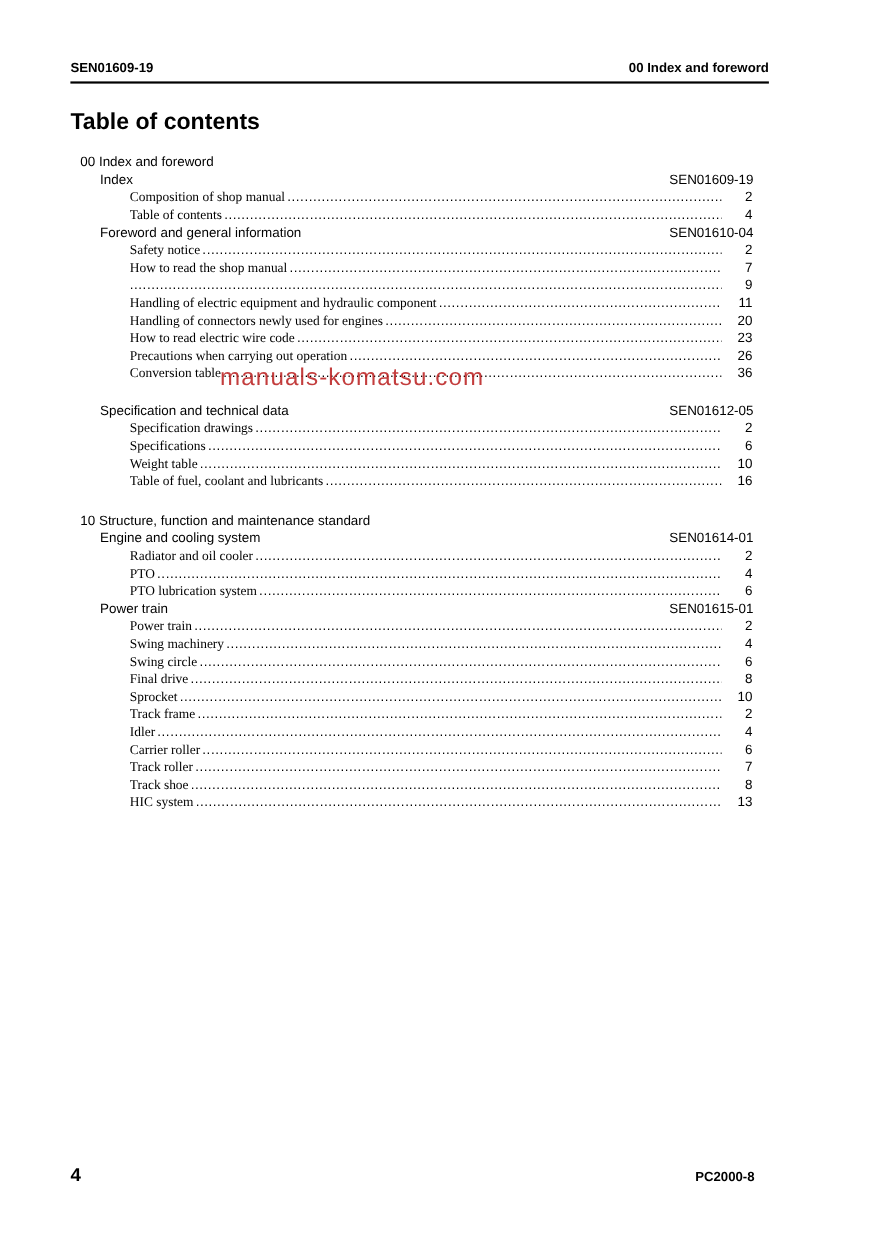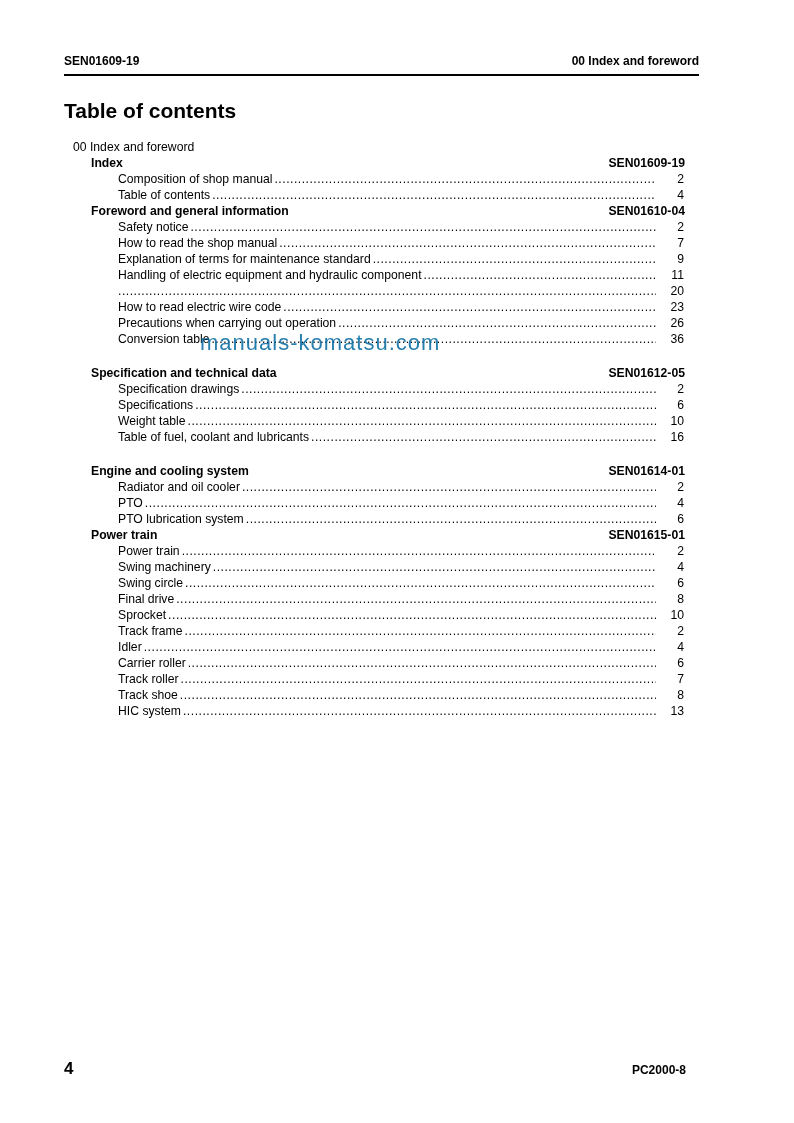--- a/index.html
+++ b/index.html
@@ -5,28 +5,28 @@
   html, body { margin: 0; padding: 0; background: #fff; }
   body { width: 794px; height: 1123px; position: relative; font-family: "Liberation Sans", sans-serif; color: #000; overflow: hidden; }
   .header { position: absolute; left: 64px; right: 95px; top: 54px; height: 16px; font-size: 12px; font-weight: bold; }
   .header .left { position: absolute; left: 0; top: 0; }
   .header .right { position: absolute; right: 0; top: 0; }
   .rule { position: absolute; left: 64px; width: 635px; top: 74px; height: 2px; background: #000; }
   .title { position: absolute; left: 64px; top: 99px; font-size: 21px; font-weight: bold; }
   .toc { position: absolute; left: 73px; top: 137px; width: 611px; font-size: 12.2px; }
   .chapter { height: 16px; line-height: 16px; margin-top: 2px; white-space: nowrap; }
   .chapter-gap { height: 18px; }
-  .section { height: 16px; line-height: 16px; padding-left: 18px; position: relative; white-space: nowrap; font-weight: bold; }
+  .section { height: 16px; line-height: 16px; padding-left: 18px; position: relative; white-space: nowrap; }
   .section .code { position: absolute; right: -1px; top: 0; }
   .item { height: 16px; line-height: 16px; padding-left: 45px; position: relative; display: flex; white-space: nowrap; }
-  .item .label { flex: 0 0 auto; background: #fff; padding-right: 2px; }
+  .item .label { flex: 0 0 auto; background: #fff; padding-right: 2px; font-family: Liberation Serif, serif; }
   .item .dots { flex: 1 1 auto; overflow: hidden; margin-right: 12px; letter-spacing: 0.5px; }
   .item .dots::before { content: "................................................................................................................................................................................................................."; }
   .item .page { flex: 0 0 auto; width: 16px; text-align: right; }
-  .watermark { position: absolute; left: 200px; top: 330px; font-size: 22px; color: #0369a1; opacity: 0.85; letter-spacing: 1px; pointer-events: none; }
+  .watermark { position: absolute; left: 200px; top: 330px; font-size: 22px; color: #b91c1c; opacity: 0.85; letter-spacing: 1px; pointer-events: none; }
   .footer-left { position: absolute; left: 64px; top: 1059px; font-size: 17px; font-weight: bold; }
   .footer-right { position: absolute; right: 108px; top: 1063px; font-size: 12px; font-weight: bold; }
 </style>
 </head>
 <body>
 
 <div class="header">
   <span class="left">SEN01609-19</span>
   <span class="right">00 Index and foreword</span>
 </div>
@@ -51,30 +51,30 @@
       <span class="label">Safety notice</span>
       <span class="dots"></span>
       <span class="page">2</span>
     </div>
     <div class="item">
       <span class="label">How to read the shop manual</span>
       <span class="dots"></span>
       <span class="page">7</span>
     </div>
     <div class="item">
-      <span class="label">Explanation of terms for maintenance standard</span>
       <span class="dots"></span>
       <span class="page">9</span>
     </div>
     <div class="item">
       <span class="label">Handling of electric equipment and hydraulic component</span>
       <span class="dots"></span>
       <span class="page">11</span>
     </div>
     <div class="item">
+      <span class="label">Handling of connectors newly used for engines</span>
       <span class="dots"></span>
       <span class="page">20</span>
     </div>
     <div class="item">
       <span class="label">How to read electric wire code</span>
       <span class="dots"></span>
       <span class="page">23</span>
     </div>
     <div class="item">
       <span class="label">Precautions when carrying out operation</span>
@@ -102,20 +102,21 @@
       <span class="label">Weight table</span>
       <span class="dots"></span>
       <span class="page">10</span>
     </div>
     <div class="item">
       <span class="label">Table of fuel, coolant and lubricants</span>
       <span class="dots"></span>
       <span class="page">16</span>
     </div>
     <div class="chapter-gap"></div>
+    <div class="chapter">10 Structure, function and maintenance standard</div>
     <div class="section"><span>Engine and cooling system</span><span class="code">SEN01614-01</span></div>
     <div class="item">
       <span class="label">Radiator and oil cooler</span>
       <span class="dots"></span>
       <span class="page">2</span>
     </div>
     <div class="item">
       <span class="label">PTO</span>
       <span class="dots"></span>
       <span class="page">4</span>

